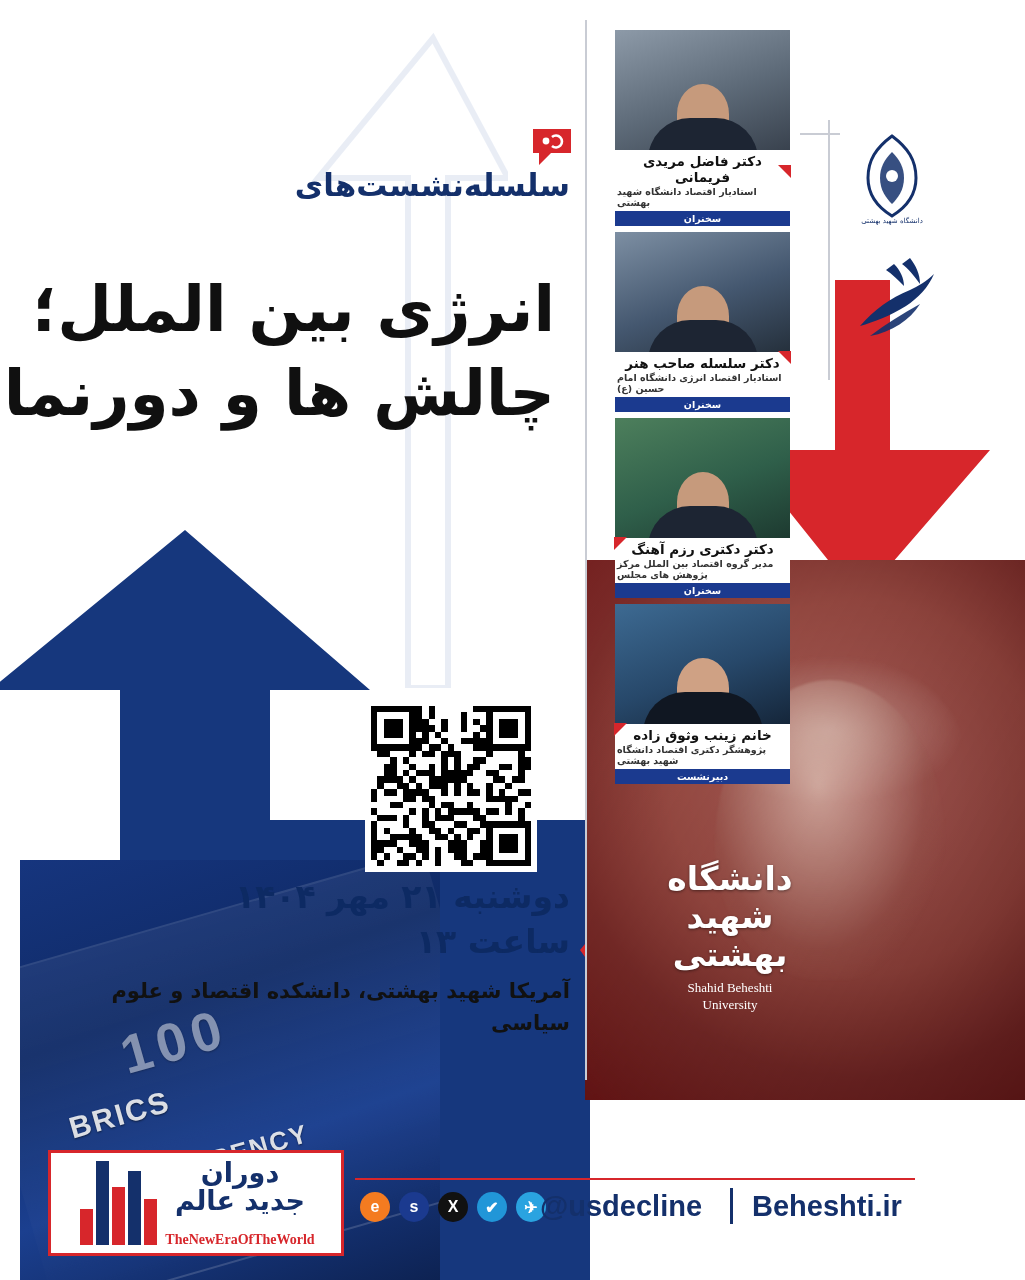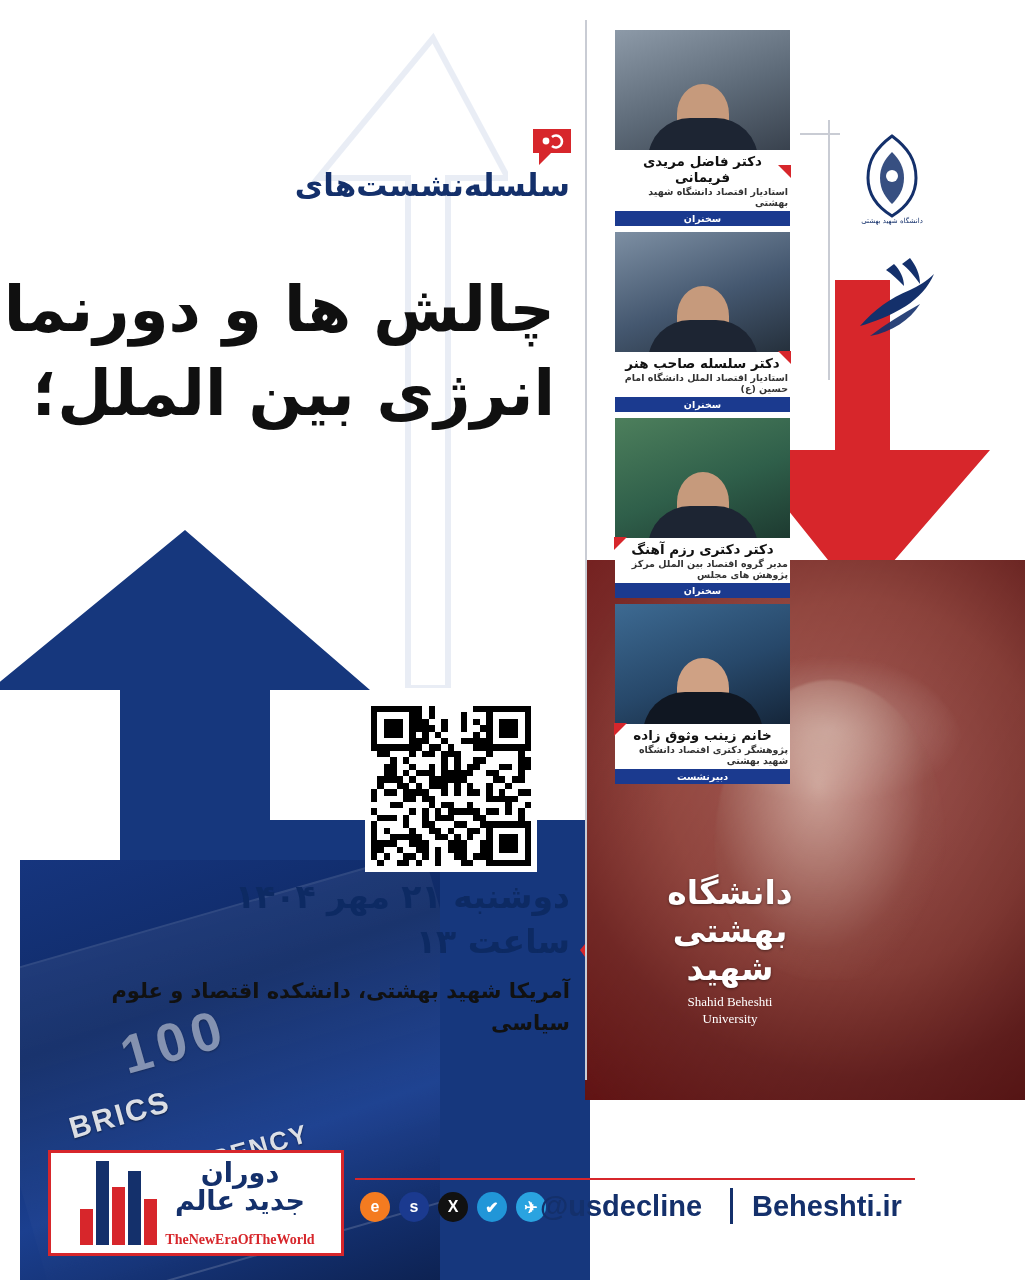--- a/index.html
+++ b/index.html
@@ -126,21 +126,21 @@
   .spk .body{
     position:absolute;left:50%;transform:translateX(-50%);
     bottom:-14px;width:110px;height:46px;border-radius:42px 42px 0 0;
     background:#1d2533;
   }
   .spk .namebar{
     background:#ffffff;color:#111;text-align:center;
     font-size:13.5px;font-weight:800;padding:3px 2px 1px;direction:rtl;
   }
   .spk .rolebar{
-    background:#ffffff;color:#333;text-align:right;
+    background:#ffffff;color:#333;text-align:left;
     font-size:9.5px;font-weight:700;padding:0 2px 3px;direction:rtl;
   }
   .spk .tag{
     background:#1b3a8f;color:#fff;text-align:center;
     font-size:9.5px;font-weight:700;padding:2px 2px;direction:rtl;
   }
   .spk .redtick{
     position:absolute;right:-1px;bottom:48px;width:0;height:0;
     border-left:13px solid transparent;border-top:13px solid #d7262b;
   }
@@ -179,21 +179,21 @@
   .date-l1{font-size:33px;font-weight:800;color:#0d2a63;line-height:1.35;}
   .date-l2{font-size:33px;font-weight:800;color:#0d2a63;line-height:1.35;}
   .venue{font-size:21px;font-weight:700;color:#111;margin-top:12px;line-height:1.5;}
 
   
   .seal{
     position:absolute;left:650px;top:860px;width:160px;height:150px;text-align:center;color:#fff;
   }
   .seal .fa{
     font-size:33px;font-weight:800;line-height:1.15;
-    text-shadow:0 1px 3px rgba(0,0,0,.45);direction:rtl;margin-top:14px;
+    text-shadow:0 1px 3px rgba(0,0,0,.45);direction:rtl;
   }
   .seal .en{font-family:"Liberation Serif",serif;font-size:13px;margin-top:6px;line-height:1.3;}
 
   
   .footer-line{
     position:absolute;left:355px;top:1178px;width:560px;height:2px;background:#d7262b;
   }
   .brand{
     position:absolute;left:48px;top:1150px;width:296px;height:106px;
     border:3px solid #d7262b;background:#fff;box-sizing:border-box;
@@ -279,22 +279,22 @@
         <path d="M4 2 H42 V26 H22 L10 38 V26 H4 Z" fill="#d7262b"></path>
         <circle cx="17" cy="14" r="3.4" fill="#fff"></circle>
         <path d="M23 10 a6 6 0 1 1 0 9" fill="none" stroke="#fff" stroke-width="2.6"></path>
       </svg>
     </div>
     <div class="series-l1">سلسله‌نشست‌های</div>
   </div>
 
   <div class="title">
     <div class="title-inner">
+      <div class="ln">انرژی بین الملل؛</div>
       <div class="ln">چالش ها و دورنما</div>
-      <div class="ln">انرژی بین الملل؛</div>
     </div>
   </div>
 
   <div class="speakers">
 
     <div class="spk">
       <div class="photo">
         <div class="bgwash" style="background:linear-gradient(160deg,#8d9aa8,#5d6a78 55%,#39424e)"></div>
         <div class="head"></div>
           <div class="body"></div>
@@ -306,21 +306,21 @@
     </div>
 
     <div class="spk">
       <div class="photo">
         <div class="bgwash" style="background:linear-gradient(160deg,#7d8fa3,#44576f 55%,#25303c)"></div>
         <div class="head"></div>
           <div class="body"></div>
       </div>
       <div class="redtick"></div>
       <div class="namebar">دکتر سلسله صاحب هنر</div>
-      <div class="rolebar">استادیار اقتصاد الملل دانشگاه امام حسین (ع)</div>
+      <div class="rolebar">استادیار اقتصاد انرژی دانشگاه امام حسین (ع)</div>
       <div class="tag">سخنران</div>
     </div>
 
     <div class="spk">
       <div class="photo">
         <div class="bgwash" style="background:linear-gradient(160deg,#4d7f5c,#2f5f4a 55%,#1d3a30)"></div>
         <div class="head"></div>
           <div class="body"></div>
       </div>
       <div class="redtick l"></div>
@@ -995,22 +995,22 @@
 
   <div class="datewrap">
     <div class="date-l1">دوشنبه ۲۱ مهر ۱۴۰۴</div>
     <div class="date-l2">ساعت ۱۳</div>
     <div class="venue">آمریکا شهید بهشتی، دانشکده اقتصاد و علوم سیاسی</div>
   </div>
 
   <div class="seal">
     <div class="fa">
       <div>دانشگاه</div>
+      <div>شهید</div>
       <div>بهشتی</div>
-      <div>شهید</div>
     </div>
     <div class="en">
       <div>Shahid Beheshti</div>
       <div>University</div>
     </div>
   </div>
 
   <div class="footer-line"></div>
 
   <div class="brand">

